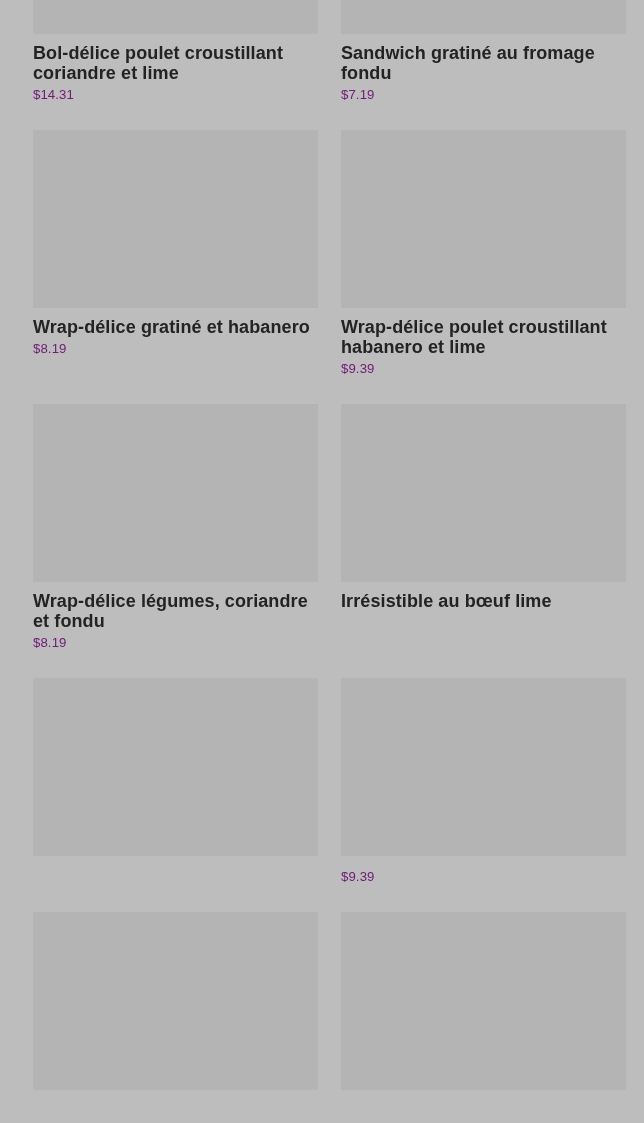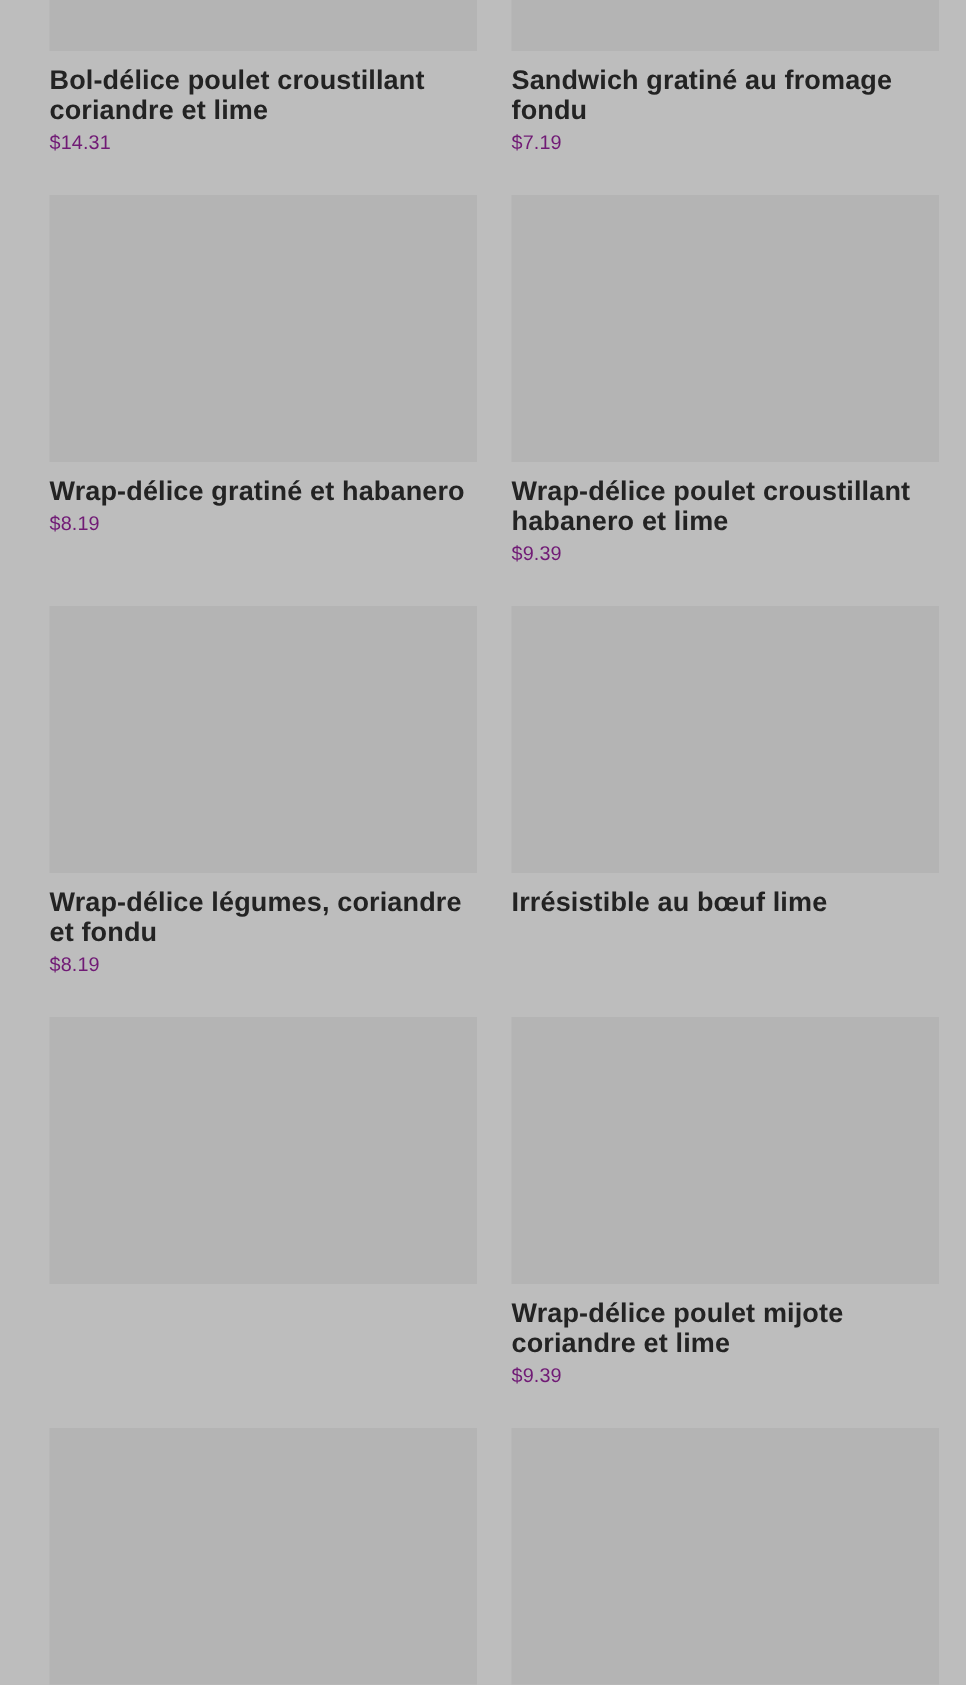--- a/index.html
+++ b/index.html
@@ -112,21 +112,20 @@
     </div>
   </div>
 
   <div class="card">
     <div class="card-thumb"></div>
   </div>
 
   <div class="card">
     <div class="card-thumb"></div>
     <div class="card-body">
-      <p class="card-title">Wrap-délice poulet mijote coriandre et lime</p>
       <p class="card-price">$9.39</p>
     </div>
   </div>
 
   <div class="card">
     <div class="card-thumb"></div>
     <div class="card-body">
       <p class="card-title"></p>
       <p class="card-price"></p>
     </div>

